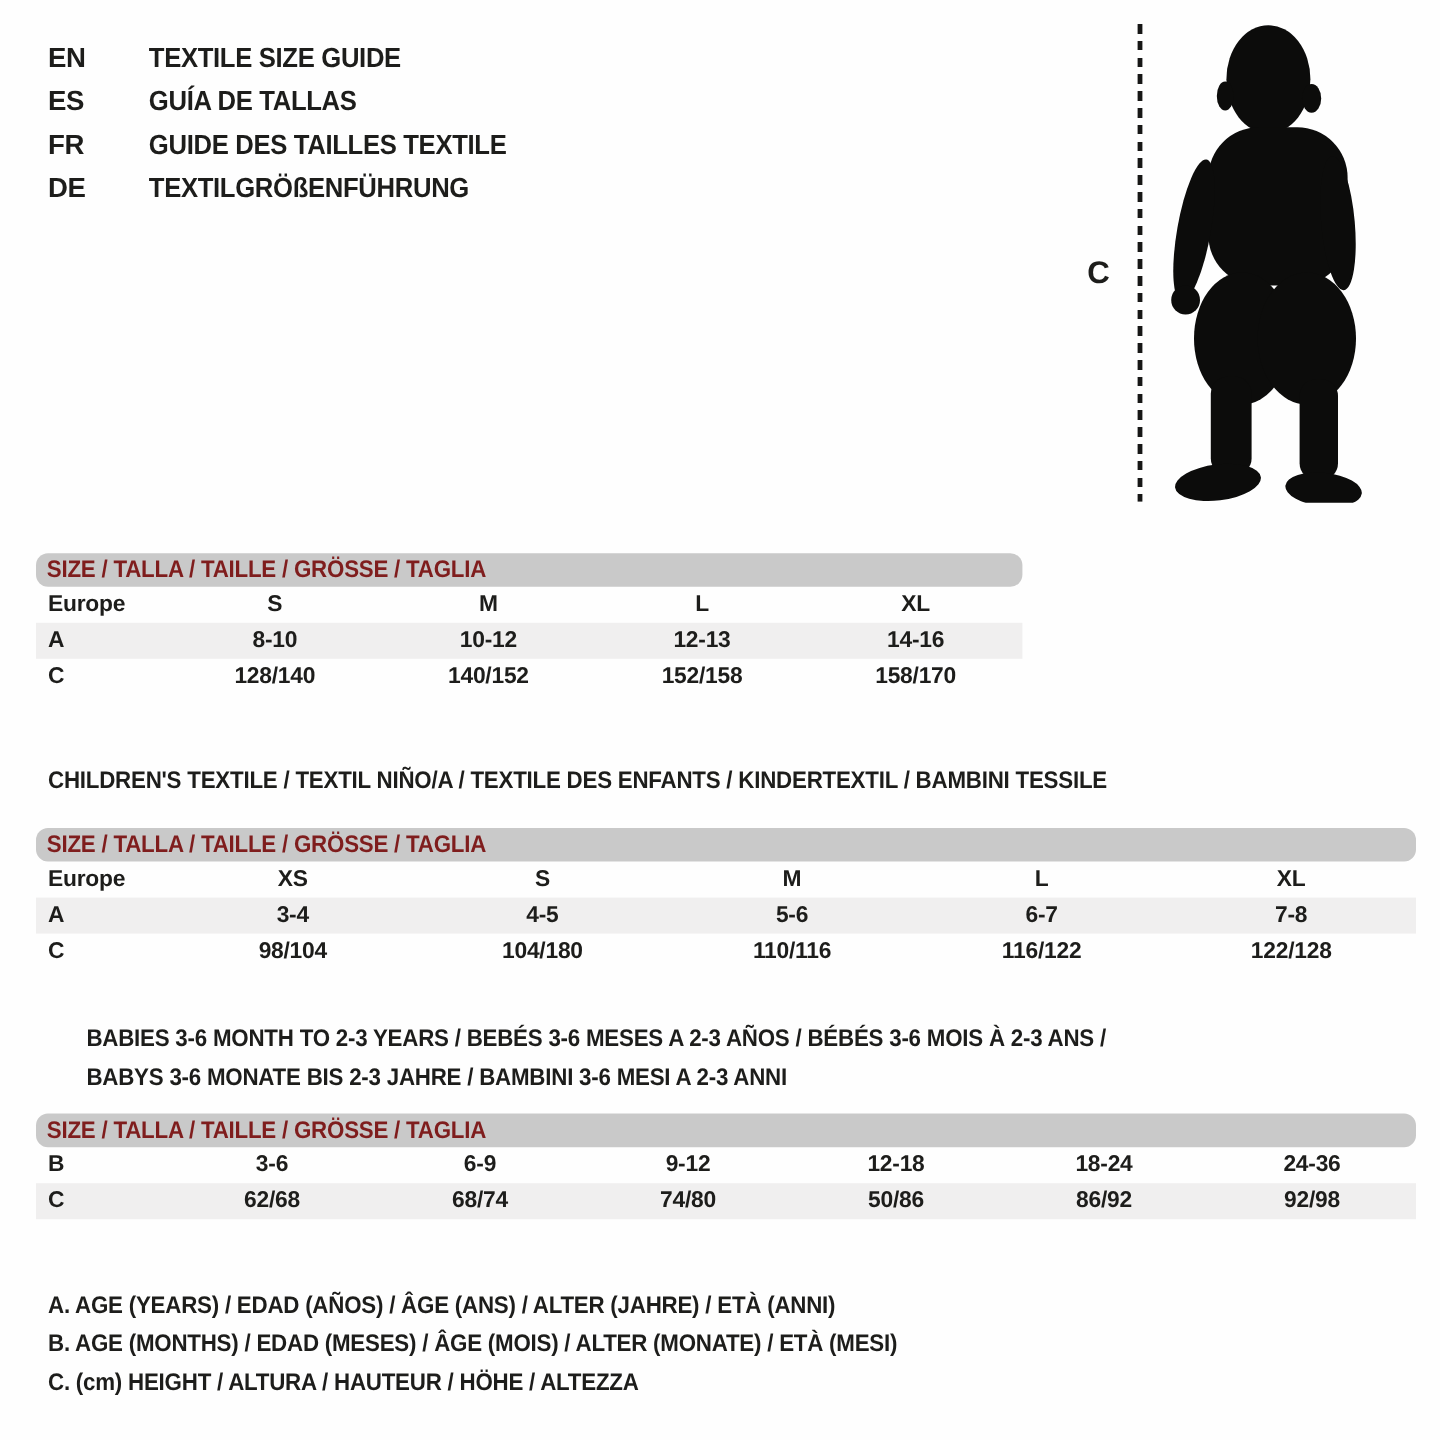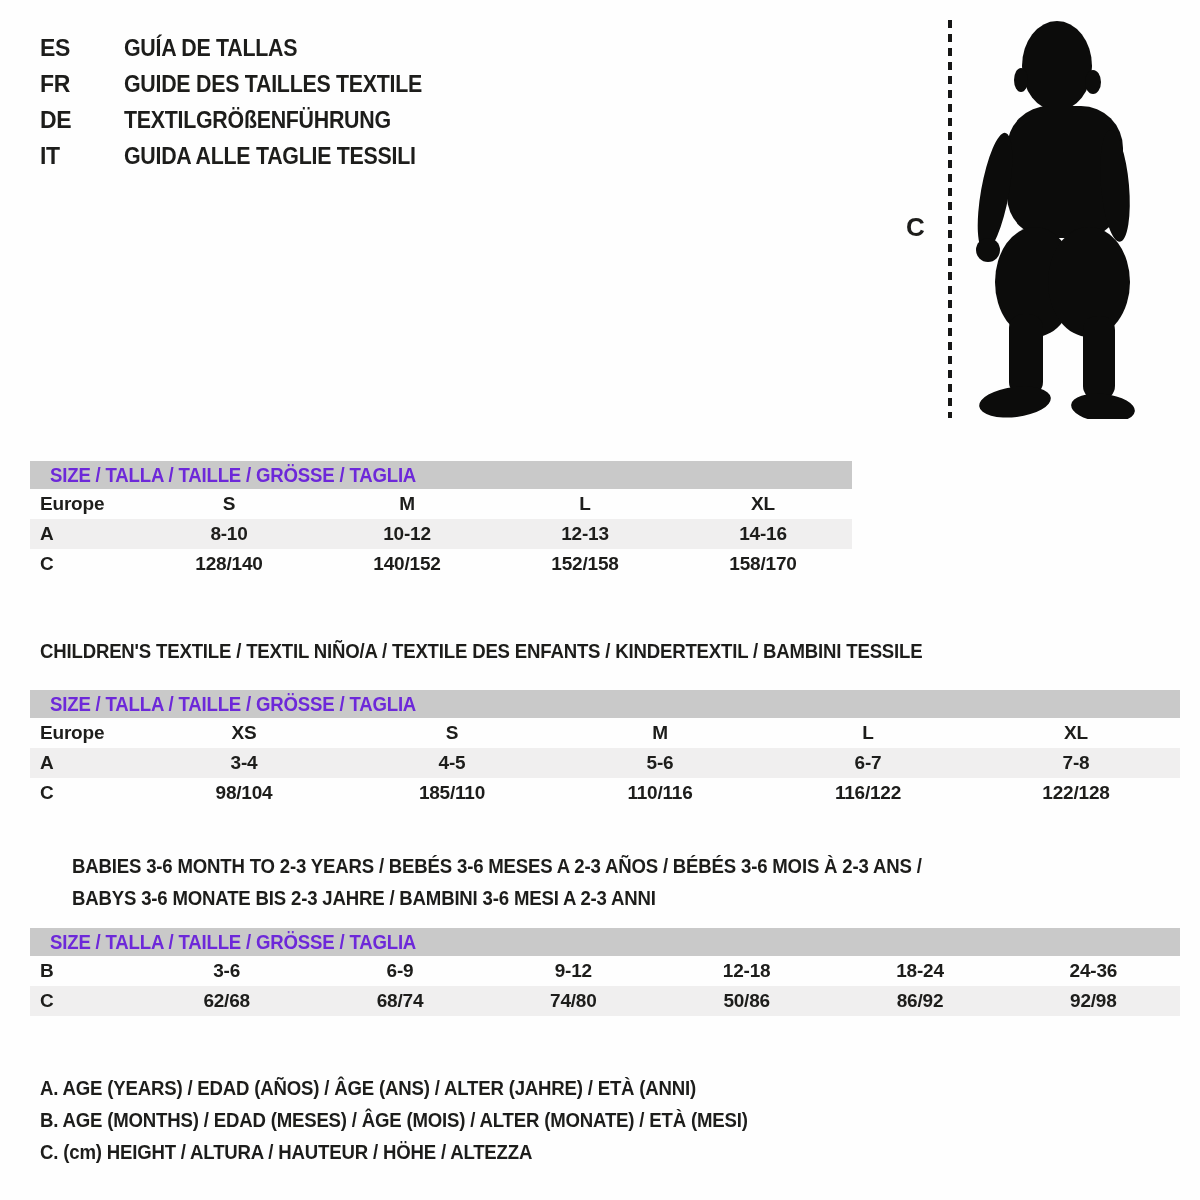--- a/index.html
+++ b/index.html
@@ -17,22 +17,22 @@
   
   .measure-line{position:absolute;left:948px;top:20px;width:4px;height:398px;
     background:repeating-linear-gradient(to bottom,#161615 0 8px,transparent 8px 14px);}
   .measure-label{position:absolute;left:906px;top:212px;font-size:26px;font-weight:bold;}
   .toddler{position:absolute;left:965px;top:14px;}
 
   
   .section{position:absolute;left:30px;}
   .sec-title{margin:0 0 0 10px;font-size:20px;font-weight:bold;line-height:22px;letter-spacing:-0.2px;}
   .sec-title-2line{line-height:32px;margin-bottom:0;margin-left:42px;}
-  .size-bar{height:28px;background:#c9c9c9;line-height:28px;padding-left:20px;
-    font-size:20px;font-weight:bold;color:#6d28d9;letter-spacing:-0.2px;}
+  .size-bar{height:28px;background:#c9c9c9;line-height:28px;padding-left:9px;
+    font-size:20px;font-weight:bold;color:#7f1d1d;letter-spacing:-0.2px;border-radius:10px;}
   .mt-junior{margin-top:25px;}
   .mt-children{margin-top:28px;}
   .mt-babies{margin-top:14px;}
 
   .grid{display:grid;align-items:center;height:30px;font-size:19px;font-weight:bold;letter-spacing:-0.2px;}
   .cols4{grid-template-columns:110px repeat(4,1fr);}
   .cols5{grid-template-columns:110px repeat(5,1fr);}
   .cols6{grid-template-columns:110px repeat(6,1fr);}
   .grid span{text-align:center;}
   .grid .rl{text-align:left;padding-left:10px;}
@@ -42,34 +42,34 @@
   .legend{position:absolute;left:40px;top:1072px;}
   .legend-row{height:32px;line-height:32px;font-size:20px;font-weight:bold;letter-spacing:-0.2px;}
 </style>
 </head>
 <body>
 
 <div class="canvas">
 
   <section class="lang-list">
     <div class="lang-row">
+      <span class="lang-code">EN</span>
+      <span class="cond">TEXTILE SIZE GUIDE</span>
+    </div>
+    <div class="lang-row">
       <span class="lang-code">ES</span>
       <span class="cond">GUÍA DE TALLAS</span>
     </div>
     <div class="lang-row">
       <span class="lang-code">FR</span>
       <span class="cond">GUIDE DES TAILLES TEXTILE</span>
     </div>
     <div class="lang-row">
       <span class="lang-code">DE</span>
       <span class="cond">TEXTILGRÖßENFÜHRUNG</span>
-    </div>
-    <div class="lang-row">
-      <span class="lang-code">IT</span>
-      <span class="cond">GUIDA ALLE TAGLIE TESSILI</span>
     </div>
   </section>
 
   <div class="measure-line"></div>
   <div class="measure-label">C</div>
   <svg class="toddler" width="170" height="405" viewBox="0 0 170 405" fill="#0c0c0b">
     <ellipse cx="92" cy="52" rx="35" ry="45"></ellipse>
     <ellipse cx="56" cy="66" rx="7" ry="12"></ellipse>
     <ellipse cx="128" cy="68" rx="8" ry="12"></ellipse>
     <rect x="42" y="92" width="116" height="132" rx="42"></rect>
@@ -124,21 +124,21 @@
       <span class="rl">A</span>
       <span>3-4</span>
       <span>4-5</span>
       <span>5-6</span>
       <span>6-7</span>
       <span>7-8</span>
     </div>
     <div class="grid cols5">
       <span class="rl">C</span>
       <span>98/104</span>
-      <span>185/110</span>
+      <span>104/180</span>
       <span>110/116</span>
       <span>116/122</span>
       <span>122/128</span>
     </div>
   </section>
 
   <section class="section" style="top:850px;width:1150px;">
     <h2 class="sec-title sec-title-2line">
       <span class="cond">BABIES 3-6 MONTH TO 2-3 YEARS / BEBÉS 3-6 MESES A 2-3 AÑOS / BÉBÉS 3-6 MOIS À 2-3 ANS /</span><br>
       <span class="cond">BABYS 3-6 MONATE BIS 2-3 JAHRE / BAMBINI 3-6 MESI A 2-3 ANNI</span>

